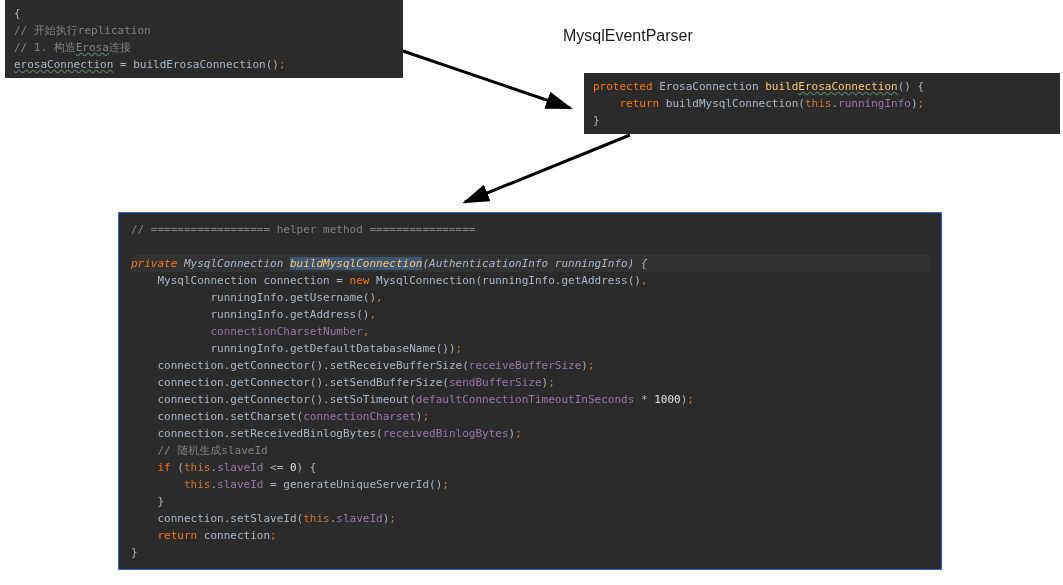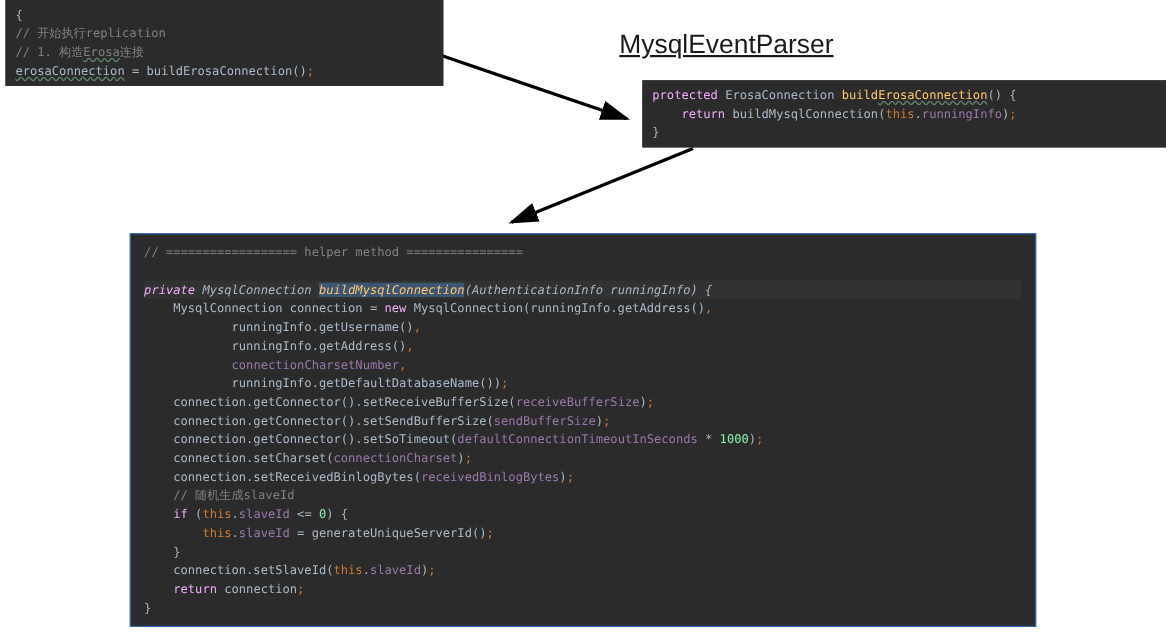--- a/index.html
+++ b/index.html
@@ -1,29 +1,29 @@
 <!DOCTYPE html>
 <html><head>
 <meta charset="utf-8">
 <style>
   html,body{margin:0;padding:0;background:#fff;font-family:Consolas,Monaco,monospace;}
   .stage{position:relative;width:1063px;height:585px;}
   .codebox{position:absolute;background:#2b2b2b;color:#a7b5bd;font-size:11px;line-height:17px;padding:4px 8px;white-space:pre;border:1px solid #2b2b2b;}
   .box3{border:1px solid #2d6fb8;}
-  .title{position:absolute;color:#1b1b1b;font-size:24px;font-family:"Microsoft YaHei",Arial,sans-serif;text-decoration:underline;}
+  .title{position:absolute;color:#1b1b1b;font-size:16px;font-family:"Microsoft YaHei",Arial,sans-serif;}
   .arrow{position:absolute;pointer-events:none;}
   .c-comment{color:#808080;}
-  .c-keyword{color:#f0abfc;}
+  .c-keyword{color:#f97316;}
   .c-type{color:#a9b7c6;}
   .c-func{color:#ffc66d;margin-top:33px;}
   .c-field{color:#9876aa;}
   .c-punc{color:#a7b5bd;}
   .c-semi{color:#cc7832;}
   .c-this{color:#cc7832;}
-  .c-num{color:#86efac;}
+  .c-num{color:#e5e5e5;}
   .c-ul{text-decoration:underline wavy #5f826b;}
   .hl-line{background:#323232;display:inline-block;width:100%;font-style:italic;}
   .cursor{background:#3b5572;}
 </style>
 </head>
 <body>
 
 <div class="stage">
 
   <div class="title" style="left:563px;top:27px;">MysqlEventParser</div>

